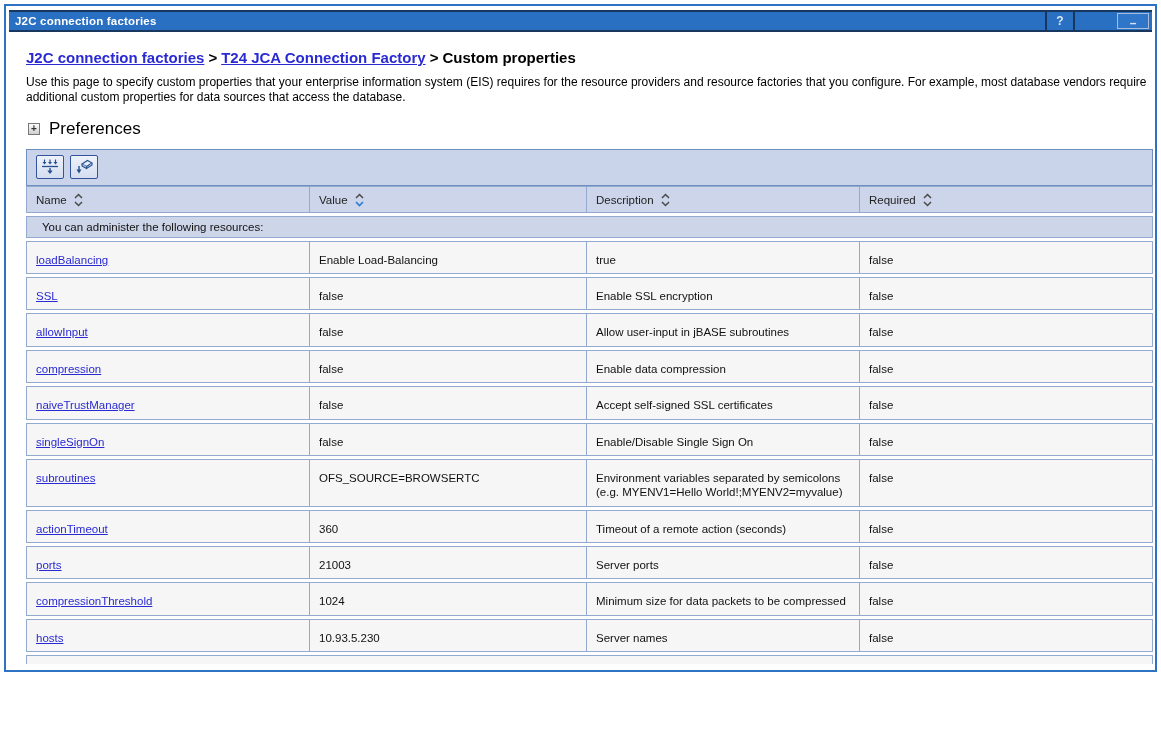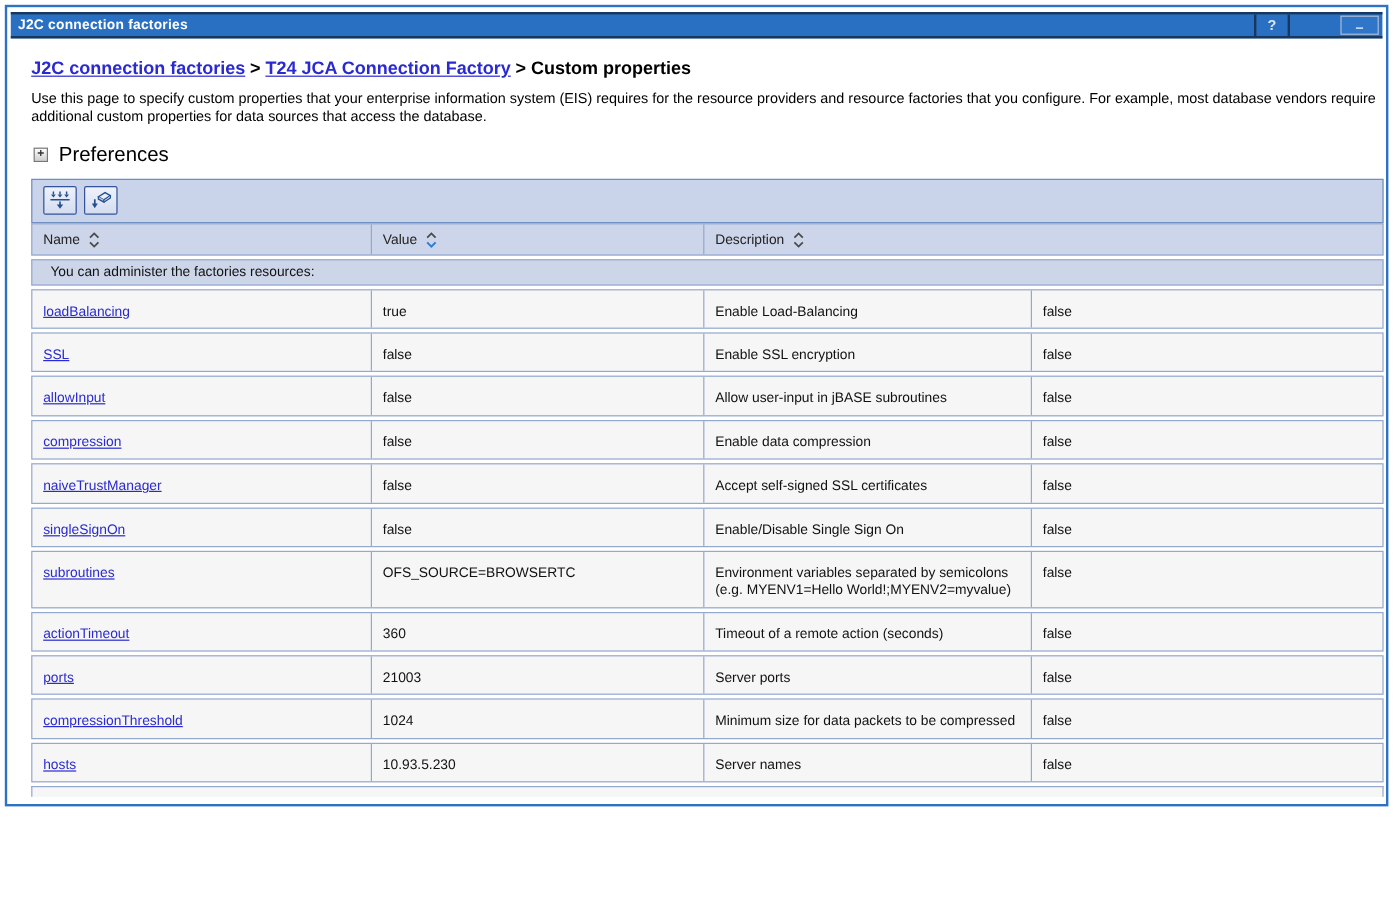--- a/index.html
+++ b/index.html
@@ -131,32 +131,39 @@
             <path d="M1 9 L4.5 12.5 L8 9" fill="none" stroke="#2d7dd2" stroke-width="1.7"></path>
           </svg>
         </div>
         <div>
           <span>Description</span>
           <svg class="sorticon" width="9" height="14" viewBox="0 0 9 14">
             <path d="M1 5 L4.5 1.5 L8 5" fill="none" stroke="#4a4a4a" stroke-width="1.5"></path>
             <path d="M1 9 L4.5 12.5 L8 9" fill="none" stroke="#4a4a4a" stroke-width="1.5"></path>
           </svg>
         </div>
+        <div>
+          <span>Required</span>
+          <svg class="sorticon" width="9" height="14" viewBox="0 0 9 14">
+            <path d="M1 5 L4.5 1.5 L8 5" fill="none" stroke="#4a4a4a" stroke-width="1.5"></path>
+            <path d="M1 9 L4.5 12.5 L8 9" fill="none" stroke="#4a4a4a" stroke-width="1.5"></path>
+          </svg>
+        </div>
       </div>
 
-      <div class="caption-row">You can administer the factories resources:</div>
+      <div class="caption-row">You can administer the following resources:</div>
 
       <div>
 
           <div class="trow">
             <div>
               <a class="propname">loadBalancing</a>
             </div>
+            <div>Enable Load-Balancing</div>
             <div>true</div>
-            <div>Enable Load-Balancing</div>
             <div>false</div>
           </div>
 
           <div class="trow">
             <div>
               <a class="propname">SSL</a>
             </div>
             <div>false</div>
             <div>Enable SSL encryption</div>
             <div>false</div>

